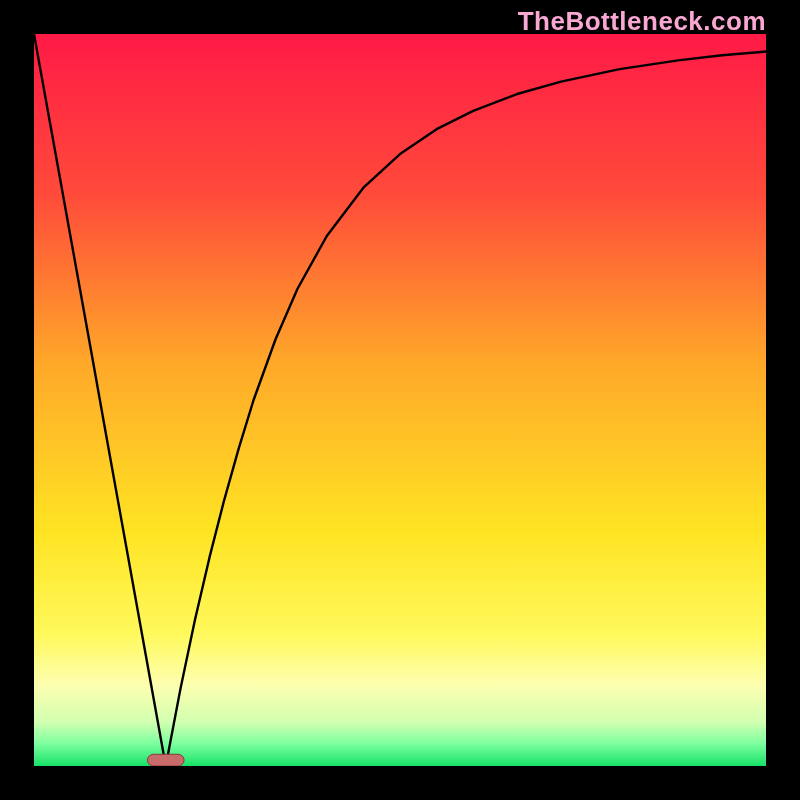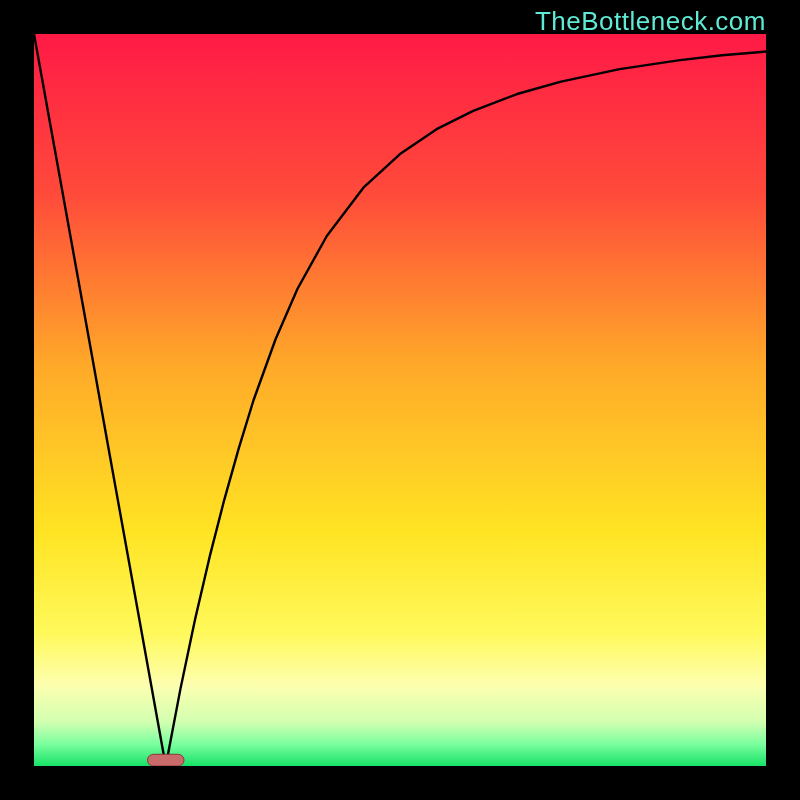--- a/index.html
+++ b/index.html
@@ -23,24 +23,24 @@
     position: absolute;
     left: 34px;
     top: 34px;
     width: 732px;
     height: 732px;
   }
   .watermark {
     position: absolute;
     top: 6px;
     right: 34px;
-    color: #5eead4;
+    color: #f9a8d4;
     font-size: 26px;
     letter-spacing: 0.5px;
-    font-weight: 400;
+    font-weight: 700;
     user-select: none;
   }
   svg {
     position: absolute;
     inset: 0;
   }
 </style>
 </head>
 <body>
 

